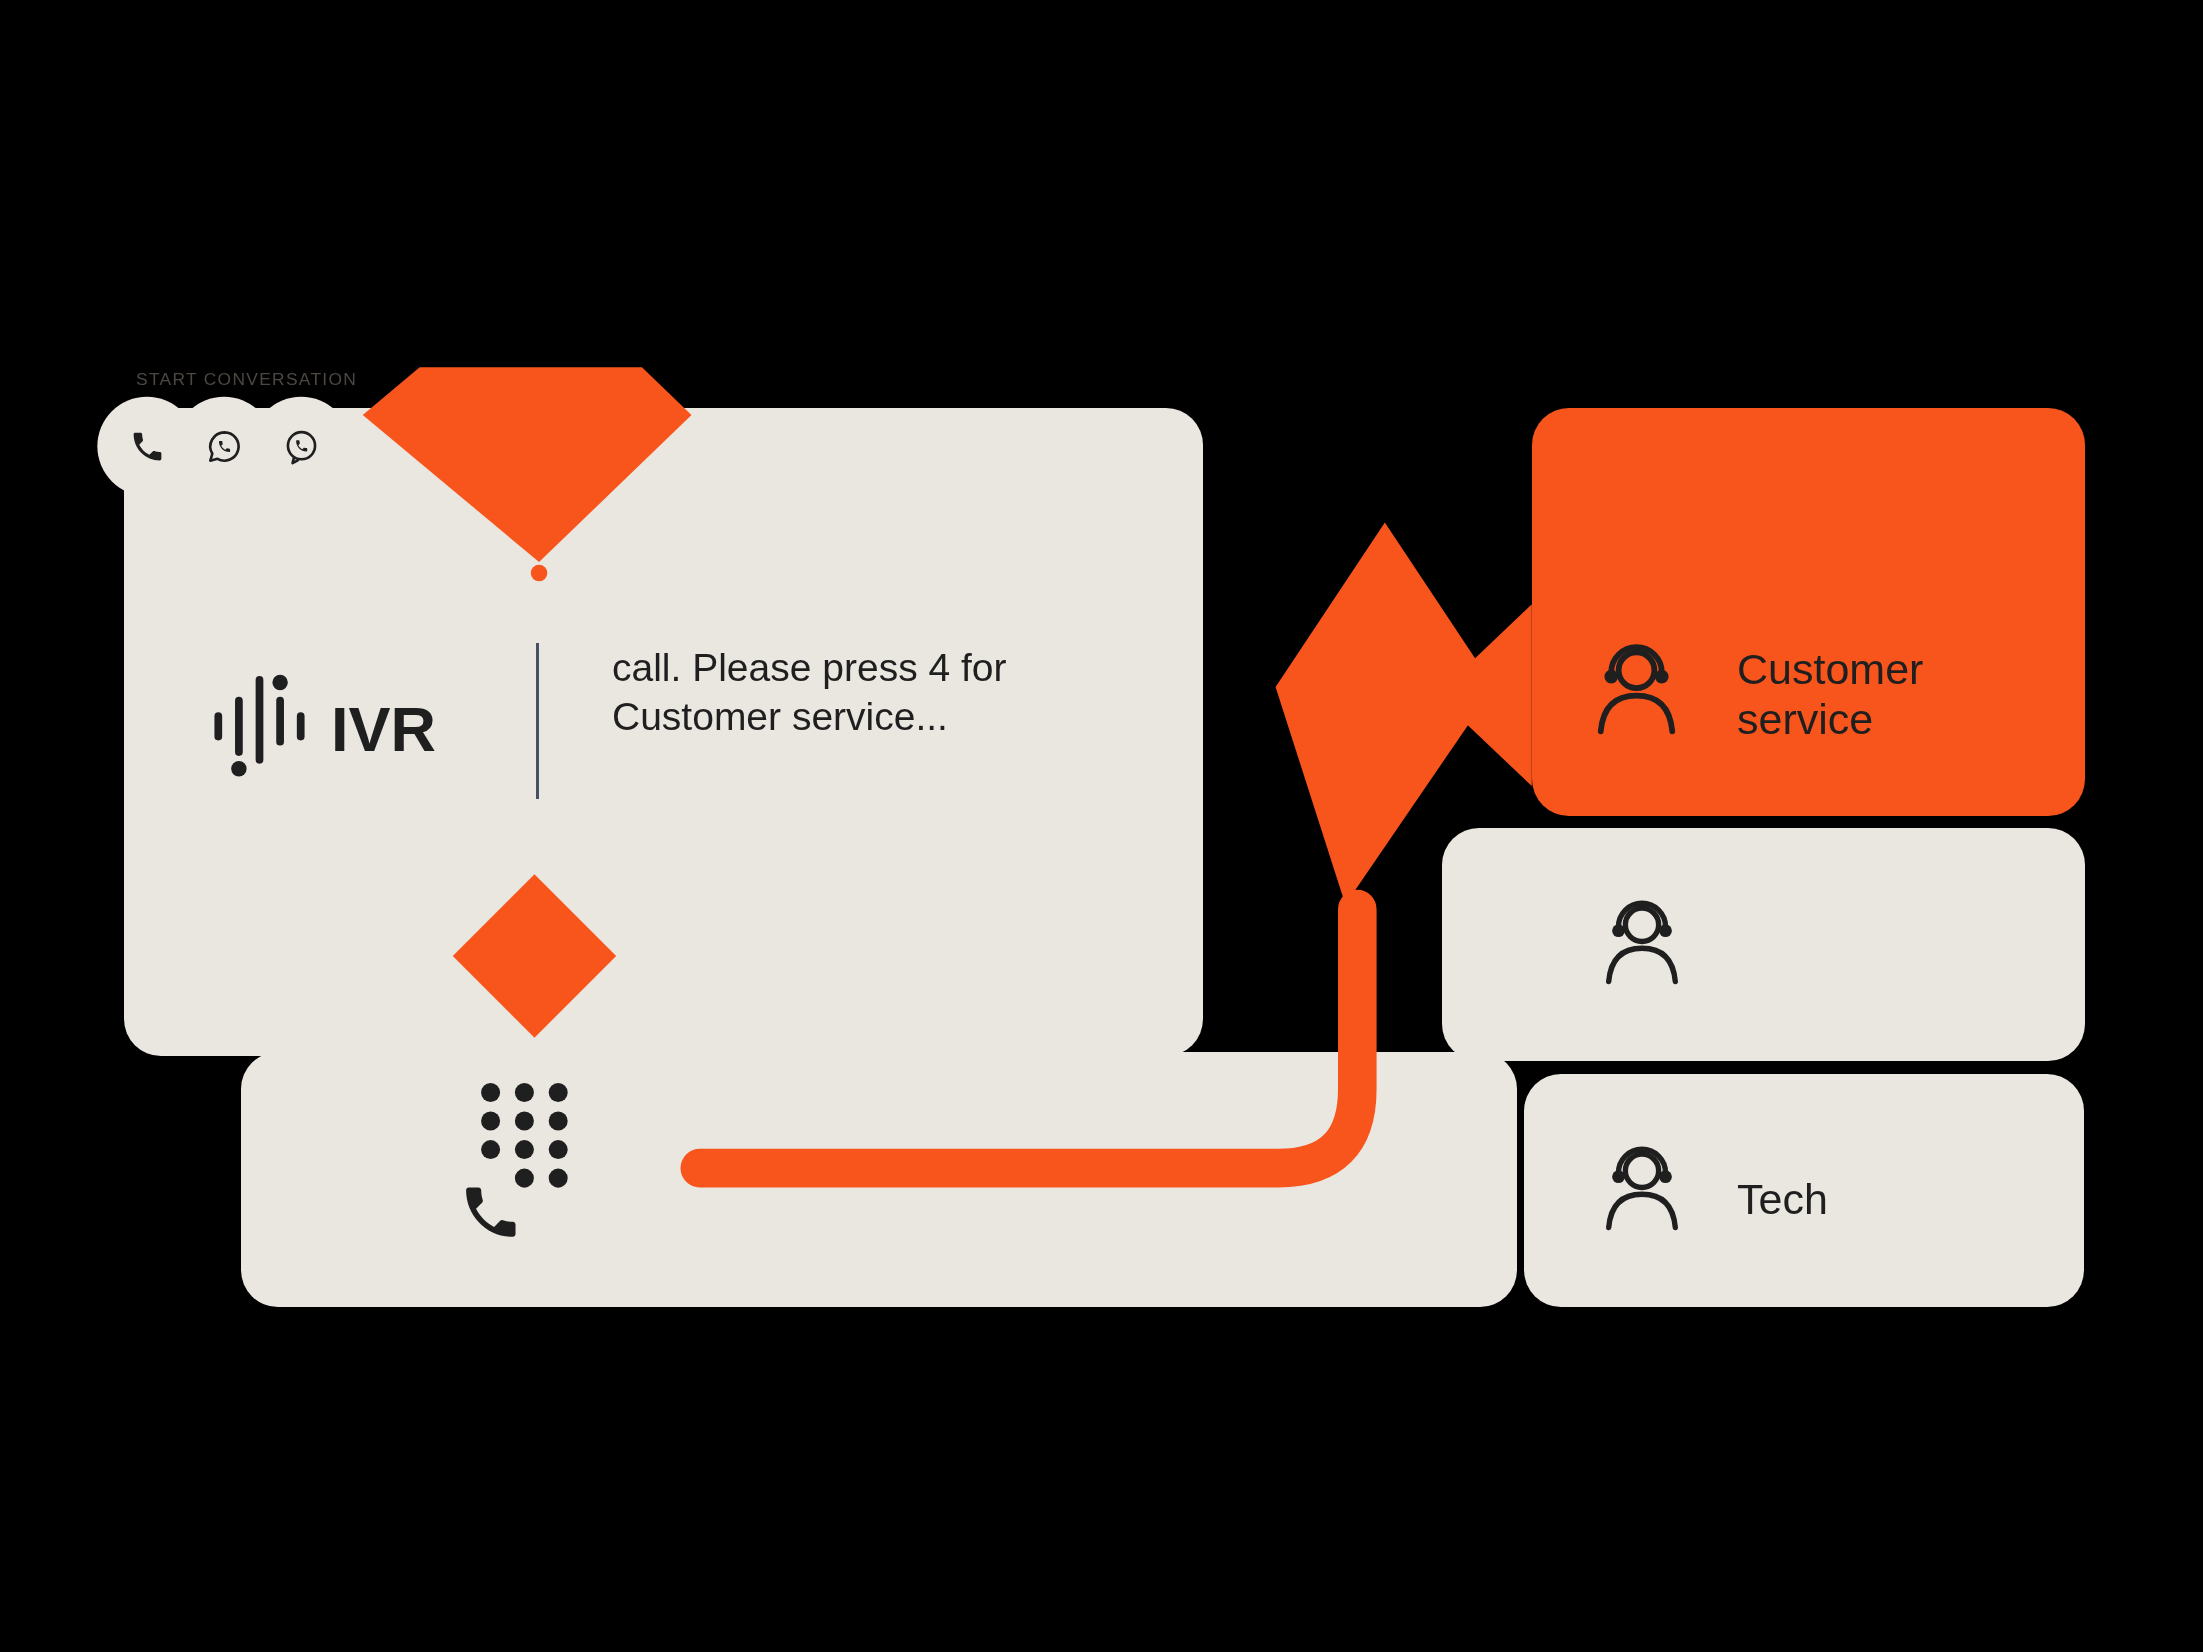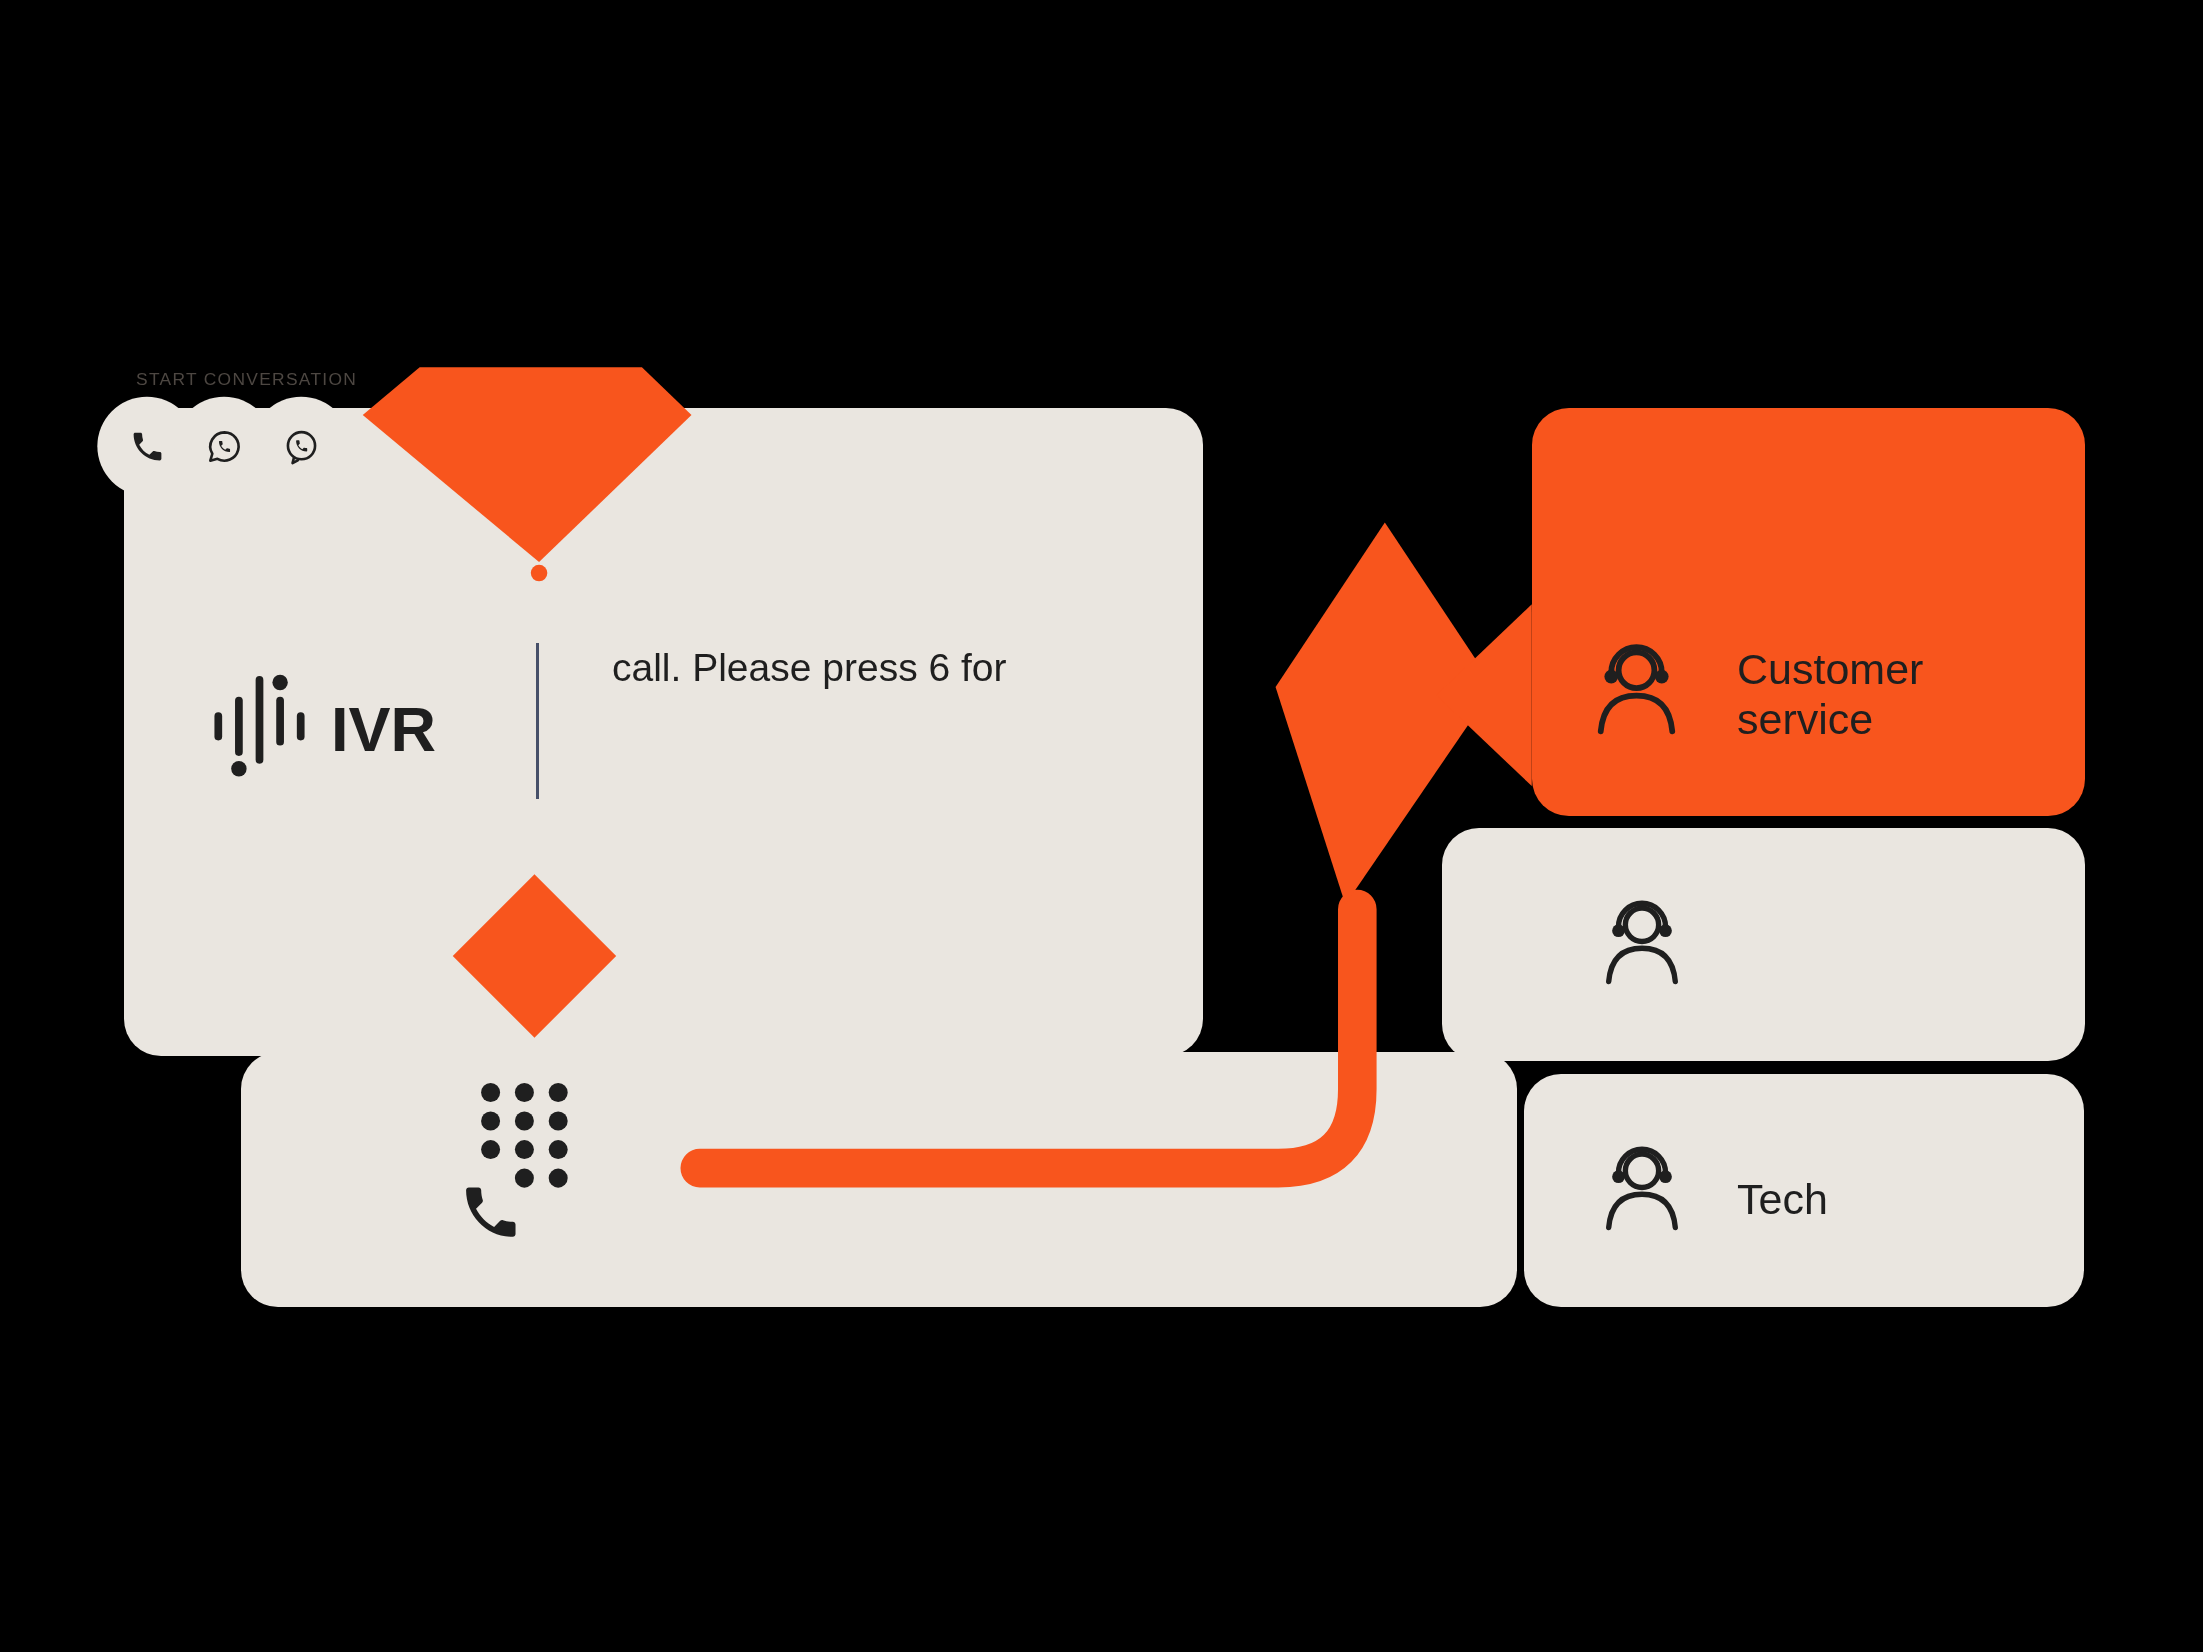--- a/index.html
+++ b/index.html
@@ -127,21 +127,22 @@
         <line x1="56" y1="26" x2="56" y2="58"></line>
         <line x1="72" y1="38" x2="72" y2="54"></line>
       </g>
       <circle class="fill-ink" cx="24" cy="79" r="6"></circle>
       <circle class="fill-ink" cx="56" cy="12" r="6"></circle>
     </svg>
   </div>
   <div class="abs ivr-title">IVR</div>
   <div class="abs divider"></div>
   <div class="abs message">
-    <div>call. Please press 6 for</div>
+    <div>call. Please press 4 for</div>
+    <div>Customer service...</div>
   </div>
 
   <div class="abs dialpad-icon">
     <svg viewBox="0 0 100 160">
       <g class="fill-ink">
         <circle cx="25" cy="10" r="9"></circle>
           <circle cx="57" cy="10" r="9"></circle>
           <circle cx="89" cy="10" r="9"></circle>
         <circle cx="25" cy="37" r="9"></circle>
           <circle cx="57" cy="37" r="9"></circle>

